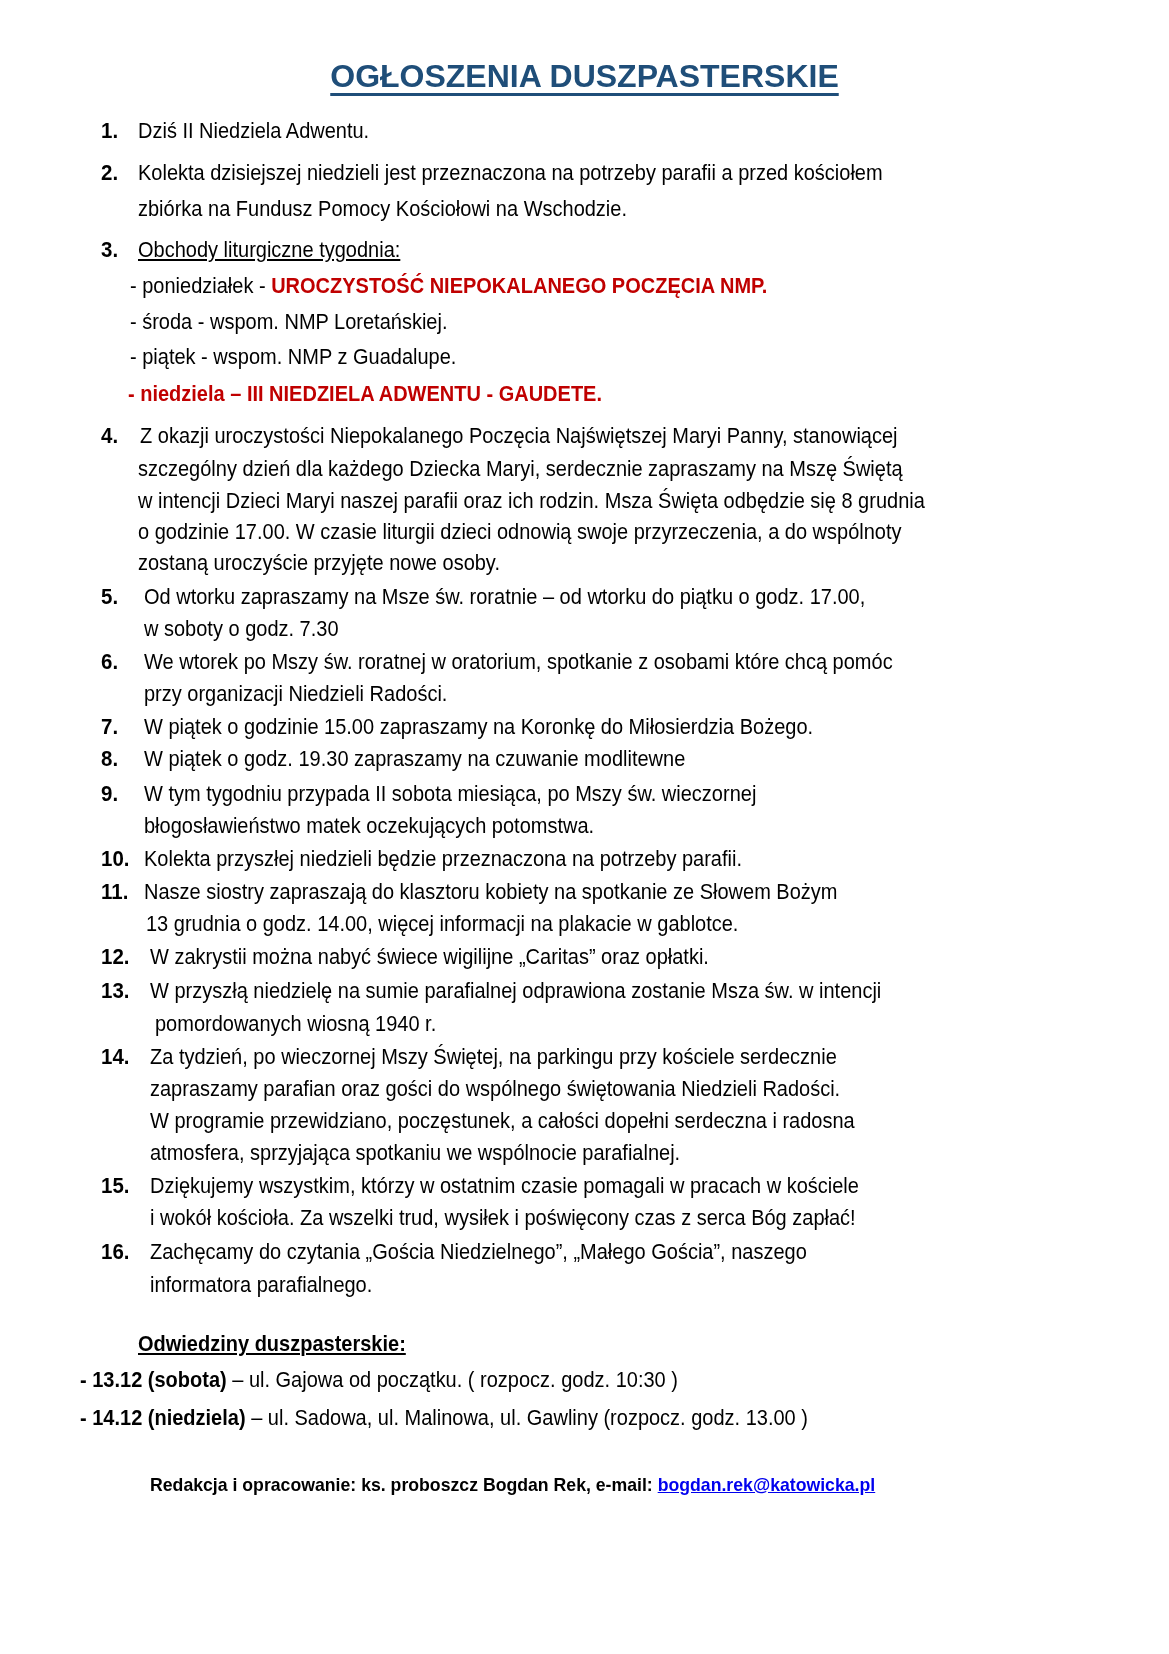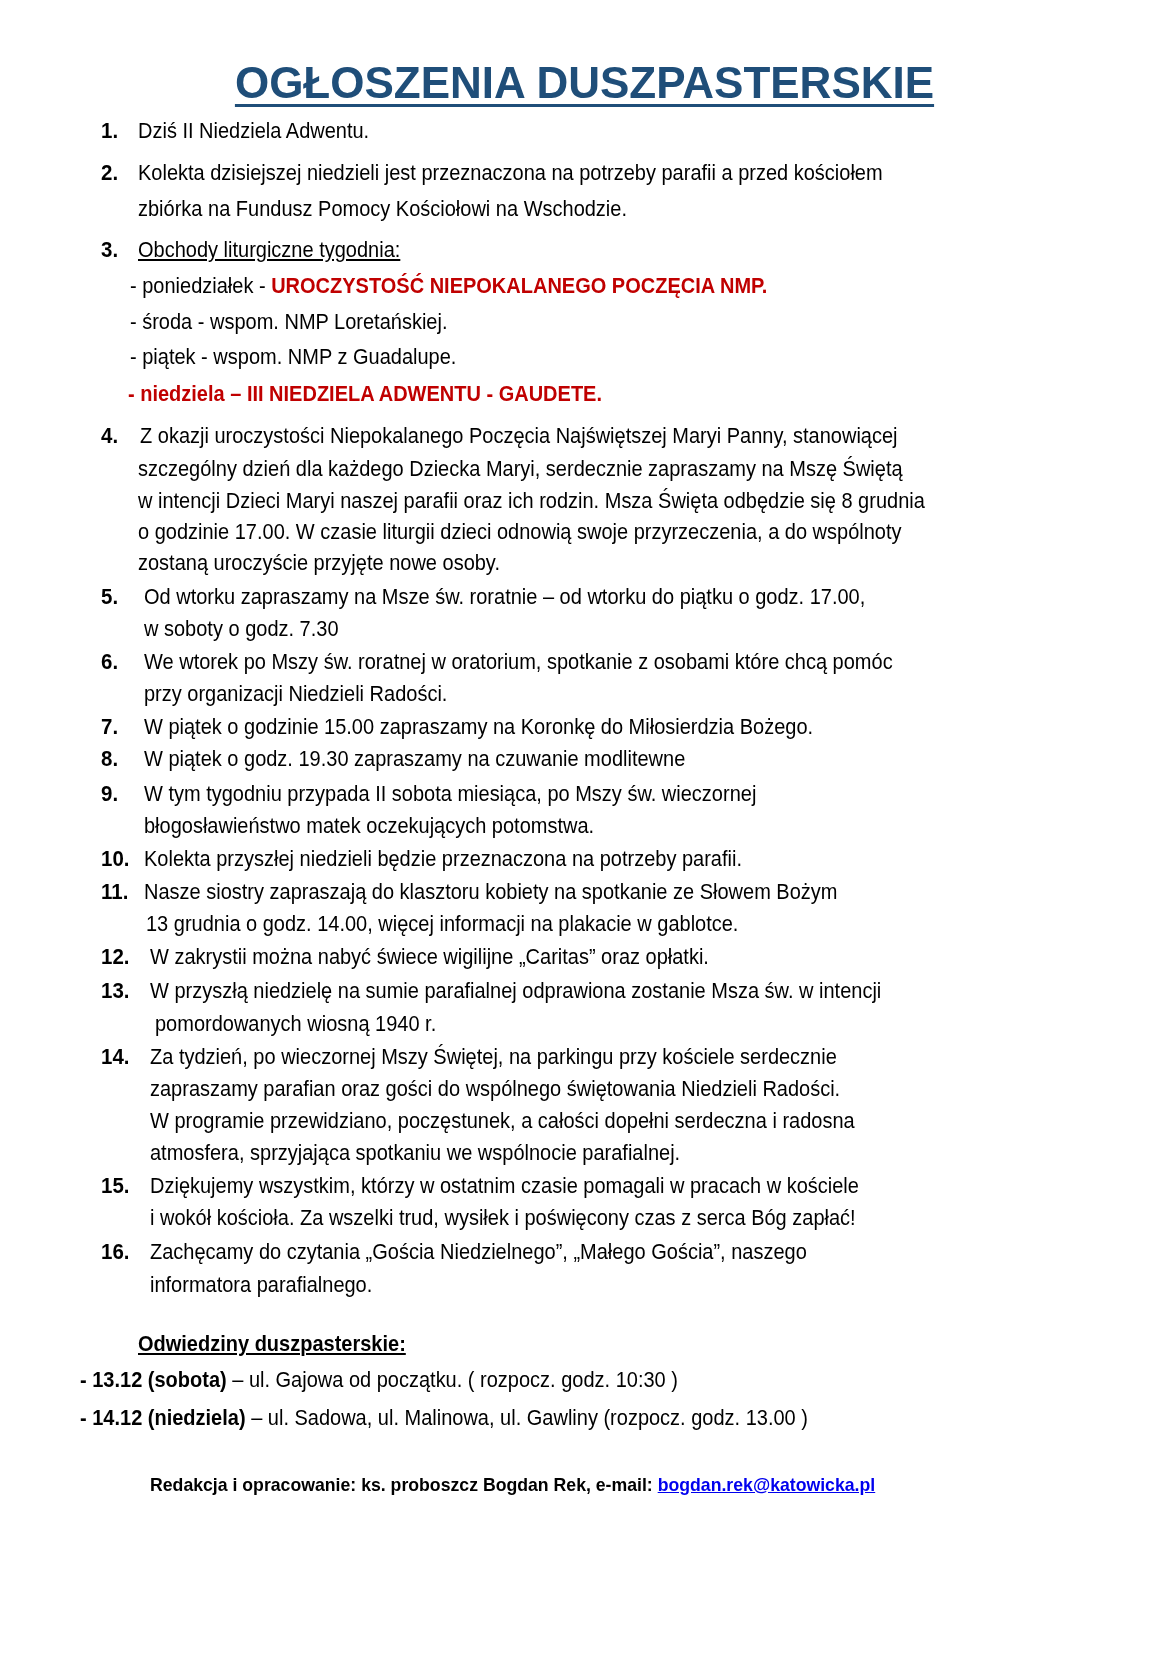--- a/index.html
+++ b/index.html
@@ -3,21 +3,21 @@
 <meta charset="utf-8">
 <style>
   html, body { margin: 0; padding: 0; background: #ffffff; }
   body {
     width: 1169px; height: 1654px; position: relative; overflow: hidden;
     font-family: "Liberation Sans", "DejaVu Sans", sans-serif;
     color: #000000;
   }
   .title {
     position: absolute; top: 58px; left: 0; width: 1169px; text-align: center;
-    font-size: 44px; font-weight: bold; color: #1f4e79; letter-spacing: 0px;
+    font-size: 32px; font-weight: bold; color: #1f4e79; letter-spacing: 0px;
   }
   .title span { text-decoration: underline; text-decoration-thickness: 3px; text-underline-offset: 6px; }
   .line {
     position: absolute; font-size: 21.5px; white-space: nowrap; line-height: 28px;
     transform: scaleX(0.93); transform-origin: left center;
   }
   .num { position: absolute; font-weight: bold; font-size: 22px; white-space: nowrap; line-height: 28px; transform: scaleX(0.93); transform-origin: left center; }
   .red { color: #c00000; font-weight: bold; }
   .ul { text-decoration: underline; }
   .bold { font-weight: bold; }

